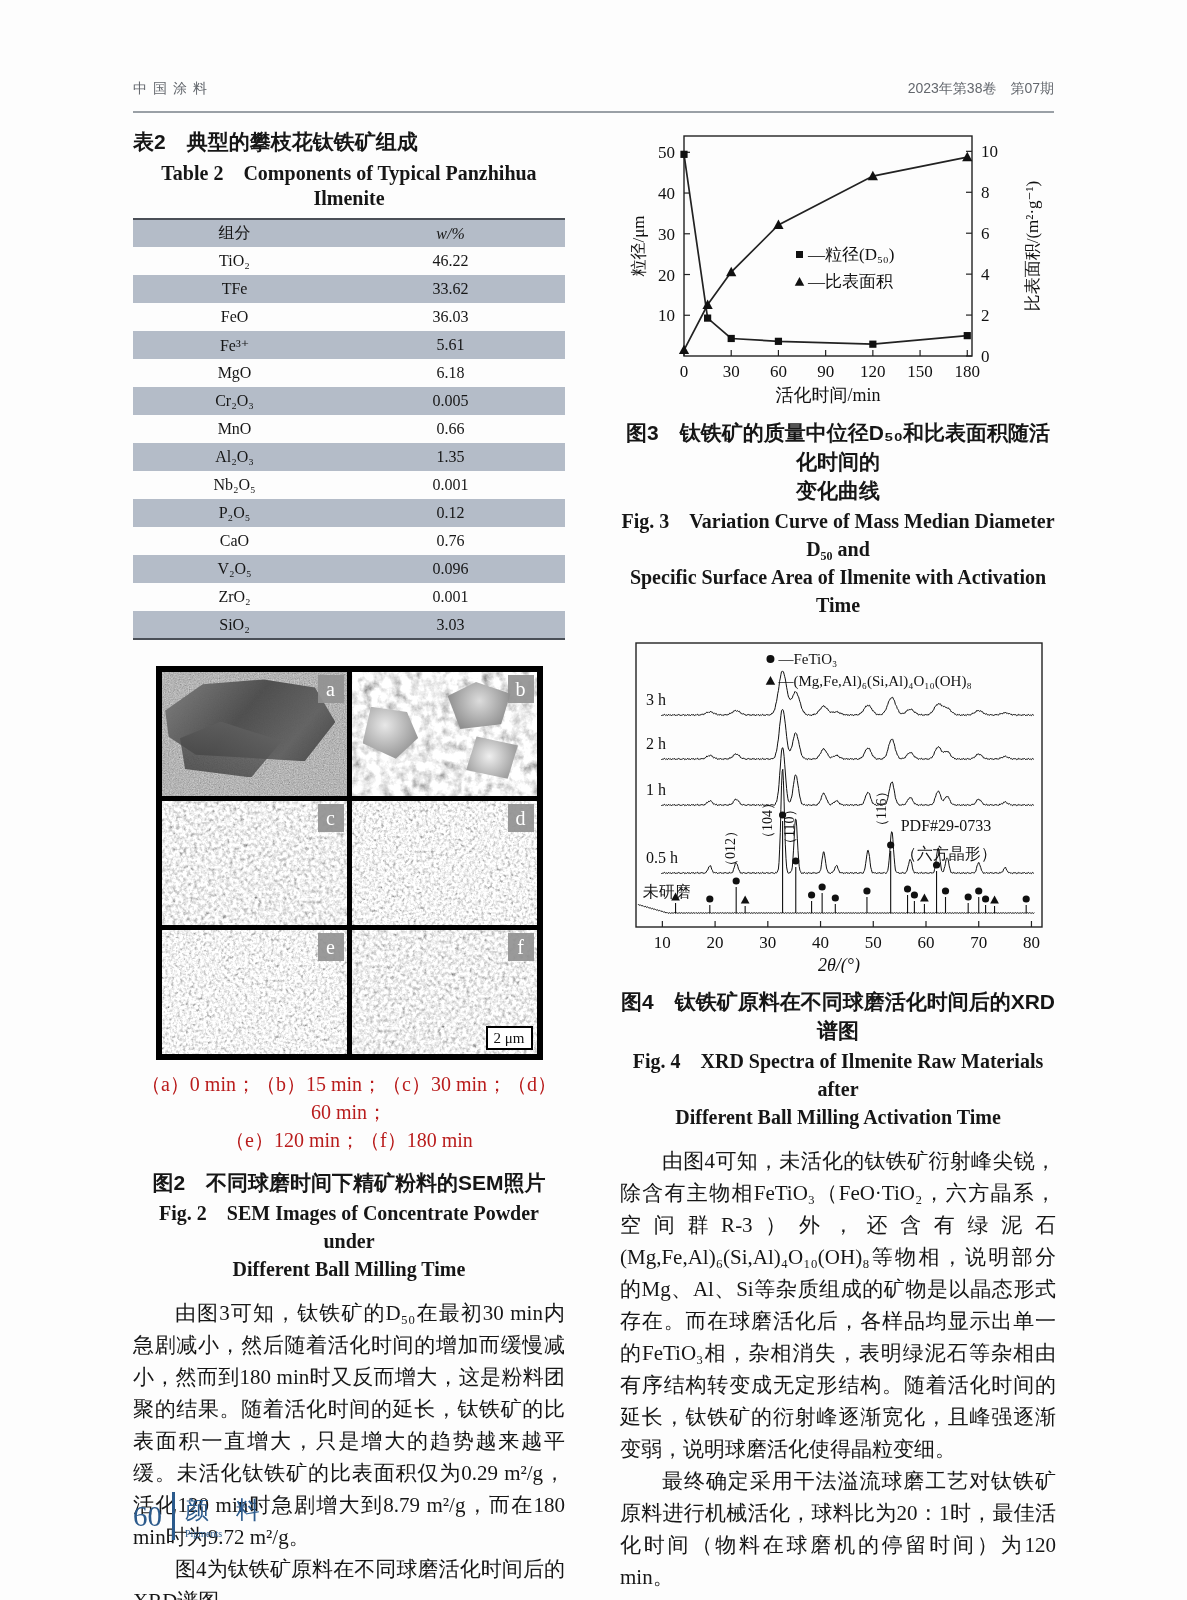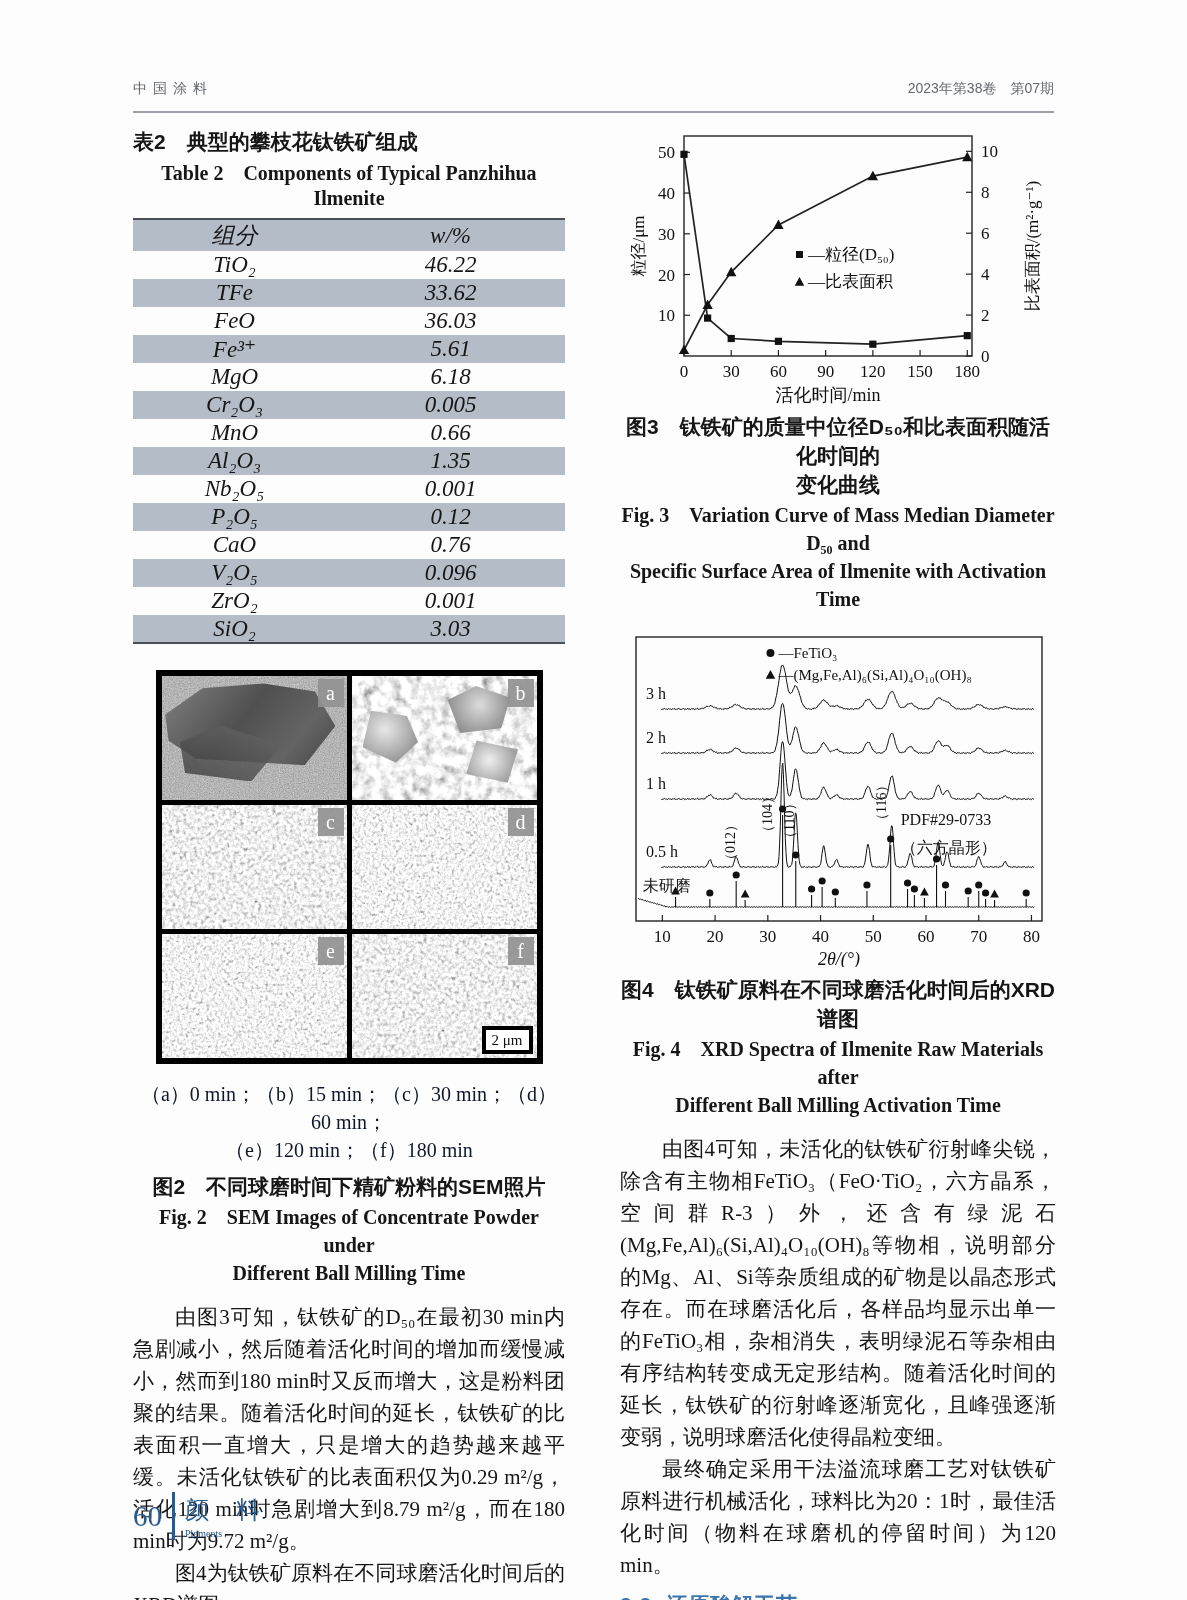--- a/index.html
+++ b/index.html
@@ -15,48 +15,48 @@
 
   
   .col-left{position:absolute;left:133px;top:128px;width:432px;}
   .col-right{position:absolute;left:620px;top:120px;width:436px;}
 
   
   .tbl-cap-cn{font-size:21px;font-weight:bold;text-align:left;
       font-family:"Liberation Sans","DejaVu Sans",sans-serif;}
   .tbl-cap-en{font-size:20px;font-weight:bold;text-align:center;margin-top:4px;}
   table.comp{border-collapse:collapse;width:100%;margin-top:8px;border-top:2px solid #4a4f57;border-bottom:2px solid #4a4f57;}
-  table.comp th,table.comp td{height:28px;font-size:23px;font-weight:normal;text-align:center;padding:0;font-style:italic;}
+  table.comp th,table.comp td{height:28px;font-size:16px;font-weight:normal;text-align:center;padding:0;}
   table.comp th{background:#b4bcc8;}
   table.comp td:first-child,table.comp th:first-child{width:47%;}
   table.comp tbody tr:nth-child(even){background:#b4bcc8;}
   th.ital{font-style:italic;}
 
   
   .sem-grid{width:387px;margin:26px auto 0 auto;background:#000;padding:6px;display:grid;
             grid-template-columns:185px 185px;grid-auto-rows:124px;gap:5px;}
   .sem-panel{position:relative;overflow:hidden;background:#6d6d6d;}
   .sem-panel svg{display:block;}
   .sem-letter{position:absolute;top:3px;right:3px;width:26px;height:28px;background:rgba(145,145,145,.92);
               color:#fff;font-size:20px;display:flex;align-items:center;justify-content:center;}
   .sem-scale{position:absolute;right:4px;bottom:4px;background:#fff;color:#111;font-size:15px;
-             padding:0 6px;line-height:20px;border:4px solid #000000;}
+             padding:0 6px;line-height:20px;border:2px solid #000000;}
   .rock1{position:absolute;left:2%;top:6%;width:92%;height:66%;background:linear-gradient(130deg,#7c7c7c,#474747 45%,#5d5d5d 75%,#3c3c3c);
          clip-path:polygon(0 38%,22% 6%,58% 0,88% 10%,100% 52%,82% 100%,18% 92%,2% 70%);opacity:.92;}
   .rock2{position:absolute;left:10%;top:40%;width:55%;height:45%;background:linear-gradient(200deg,#6a6a6a,#3a3a3a);
          clip-path:polygon(0 30%,40% 0,100% 35%,70% 100%,5% 85%);opacity:.8;}
   .chunk1{position:absolute;left:6%;top:28%;width:30%;height:42%;background:radial-gradient(circle at 40% 35%,#e8e8e8,#9a9a9a 70%);
           clip-path:polygon(15% 0,80% 10%,100% 60%,60% 100%,0 70%);}
   .chunk2{position:absolute;left:52%;top:8%;width:34%;height:38%;background:radial-gradient(circle at 50% 40%,#dcdcdc,#8f8f8f 75%);
           clip-path:polygon(0 30%,45% 0,100% 25%,85% 90%,20% 100%);}
   .chunk3{position:absolute;left:62%;top:52%;width:28%;height:36%;background:radial-gradient(circle at 45% 45%,#efefef,#a0a0a0 70%);
           clip-path:polygon(20% 0,100% 20%,80% 95%,0 75%);}
 
-  .fig-sub{font-size:20px;text-align:center;color:#0f172a;margin-top:16px;line-height:28px;}
-  .figcap-cn{font-size:21px;font-weight:bold;text-align:center;margin-top:8px;line-height:29px;
+  .fig-sub{font-size:20px;text-align:center;color:#b91c1c;margin-top:10px;line-height:28px;}
+  .figcap-cn{font-size:21px;font-weight:bold;text-align:center;margin-top:14px;line-height:29px;
       font-family:"Liberation Sans","DejaVu Sans",sans-serif;}
   .figcap-en{font-size:20px;font-weight:bold;text-align:center;line-height:28px;margin-top:2px;}
 
   
   .para{font-size:21px;line-height:32px;text-align:justify;text-indent:2em;margin:0;}
   .spacer14{height:14px;}
   .h-blue{font-family:"Liberation Sans","DejaVu Sans",sans-serif;font-size:21px;color:#3e74ae;
           margin:10px 0 4px 0;font-weight:bold;letter-spacing:1px;}
 
   

